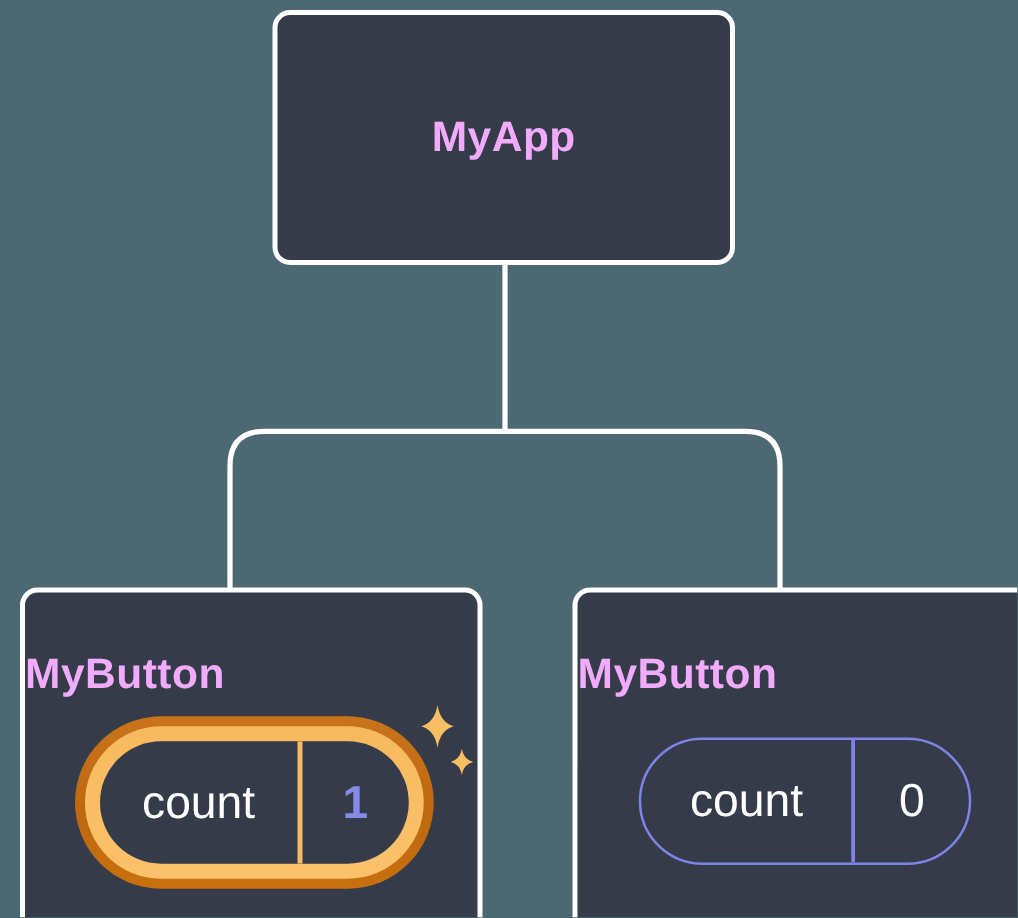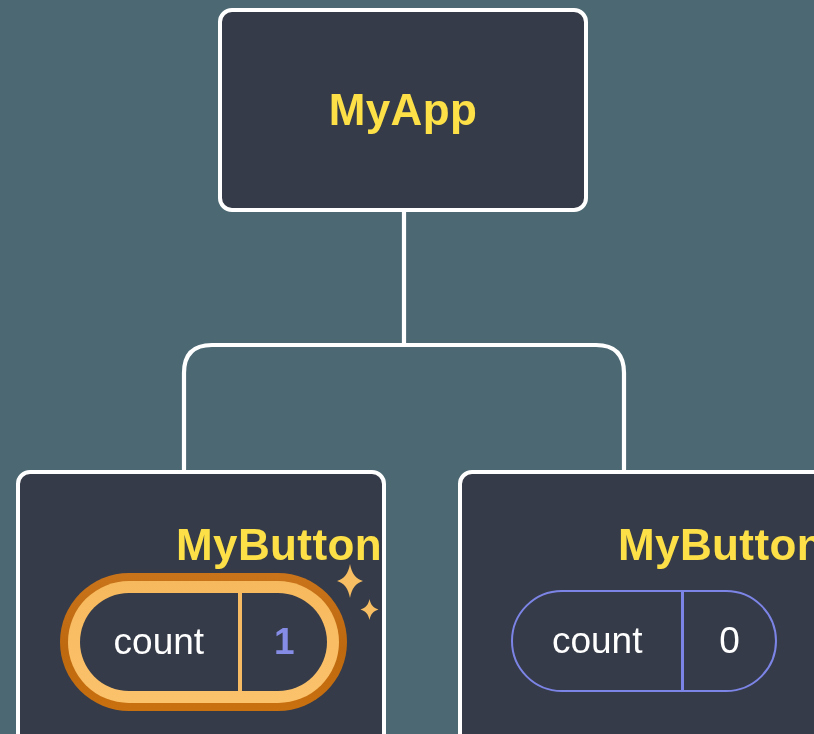--- a/index.html
+++ b/index.html
@@ -27,25 +27,25 @@
   }
 
   .card {
     position: absolute;
     background: #353B48;
     border: 4px solid #FFFFFF;
     border-radius: 14px;
   }
 
   .card-label {
-    color: #fde047;
-    font-size: 44px;
+    color: #f0abfc;
+    font-size: 34px;
     font-weight: 700;
     letter-spacing: 0.4px;
-    text-align: right;
+    text-align: left;
   }
 
   .root-card {
     left: 218px; top: 8px;
     width: 370px; height: 204px;
     display: flex;
     align-items: center;
     justify-content: center;
   }
 

